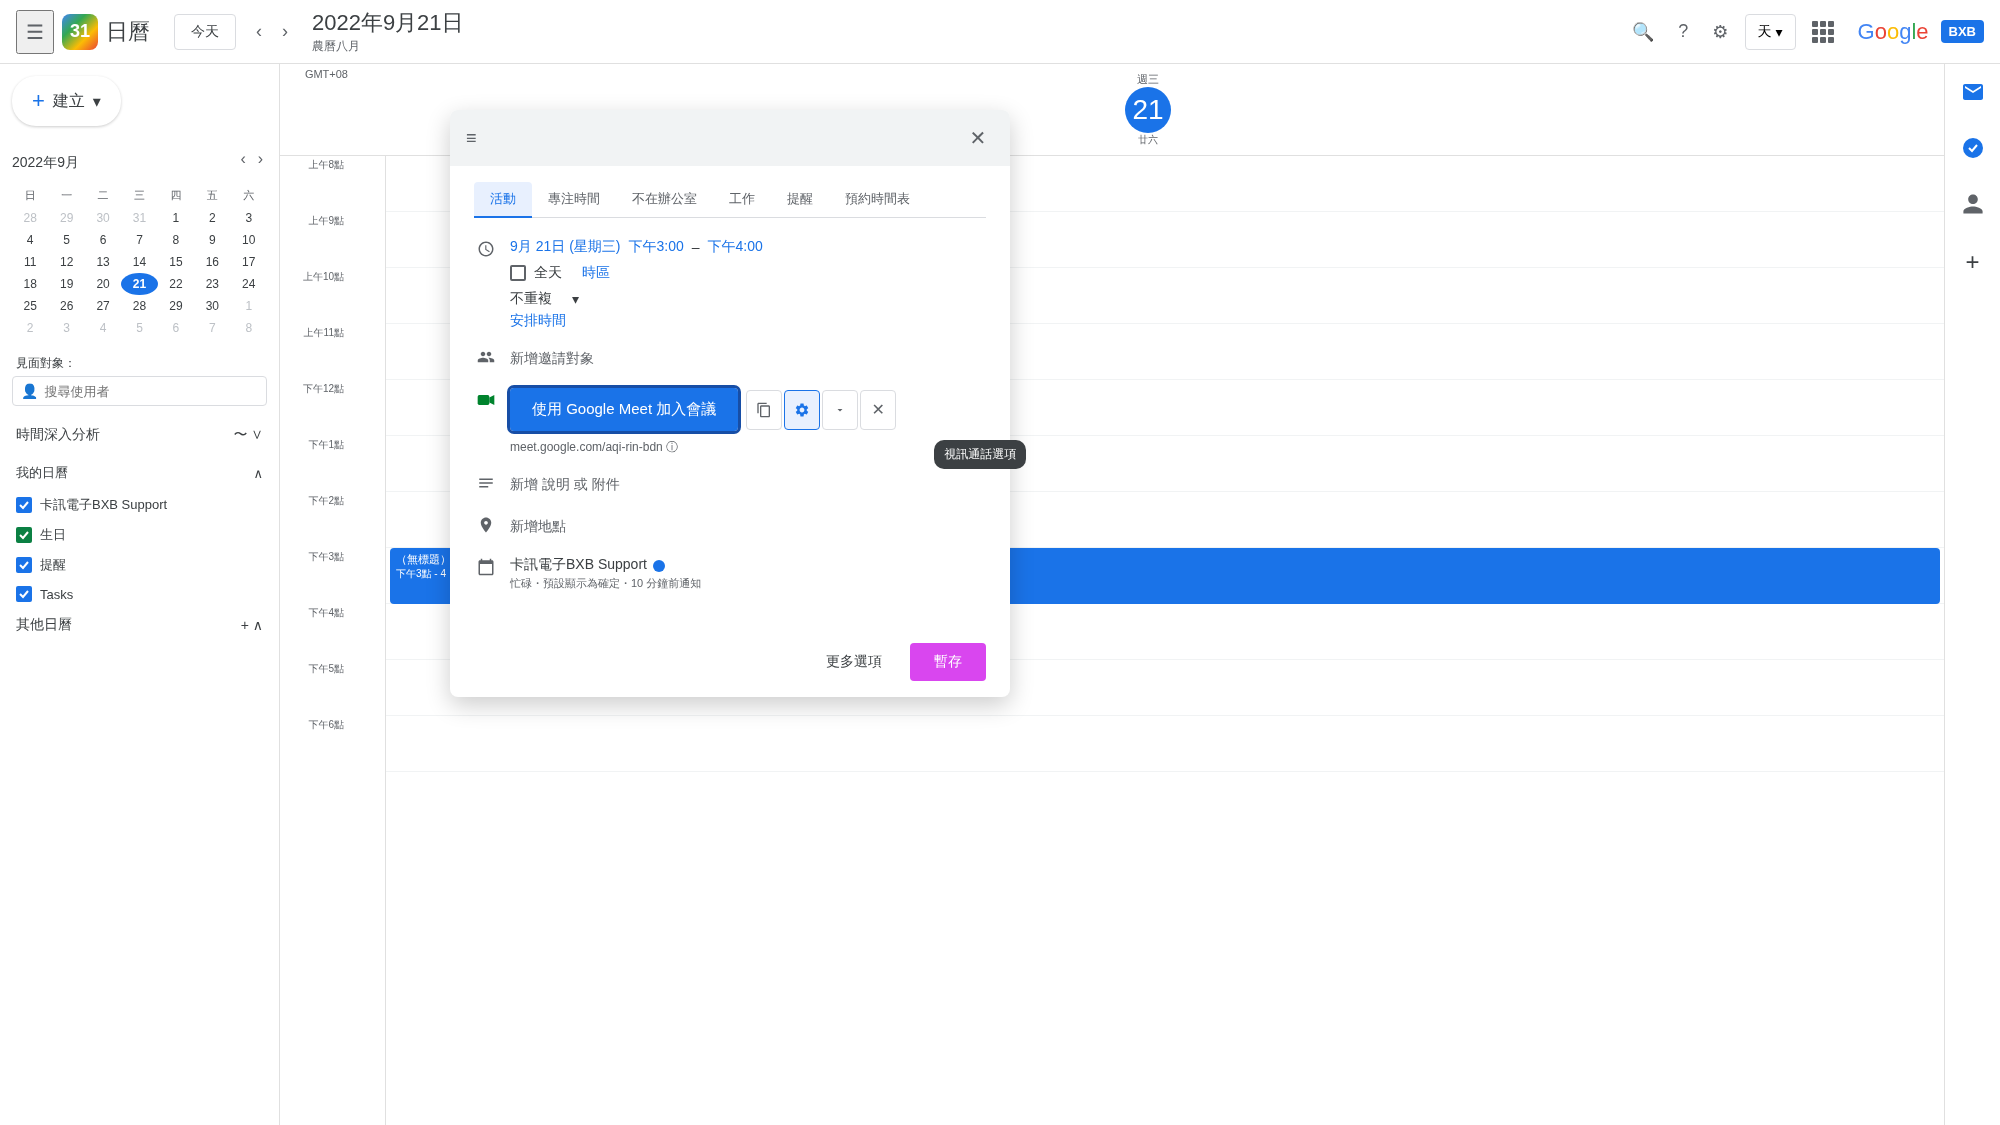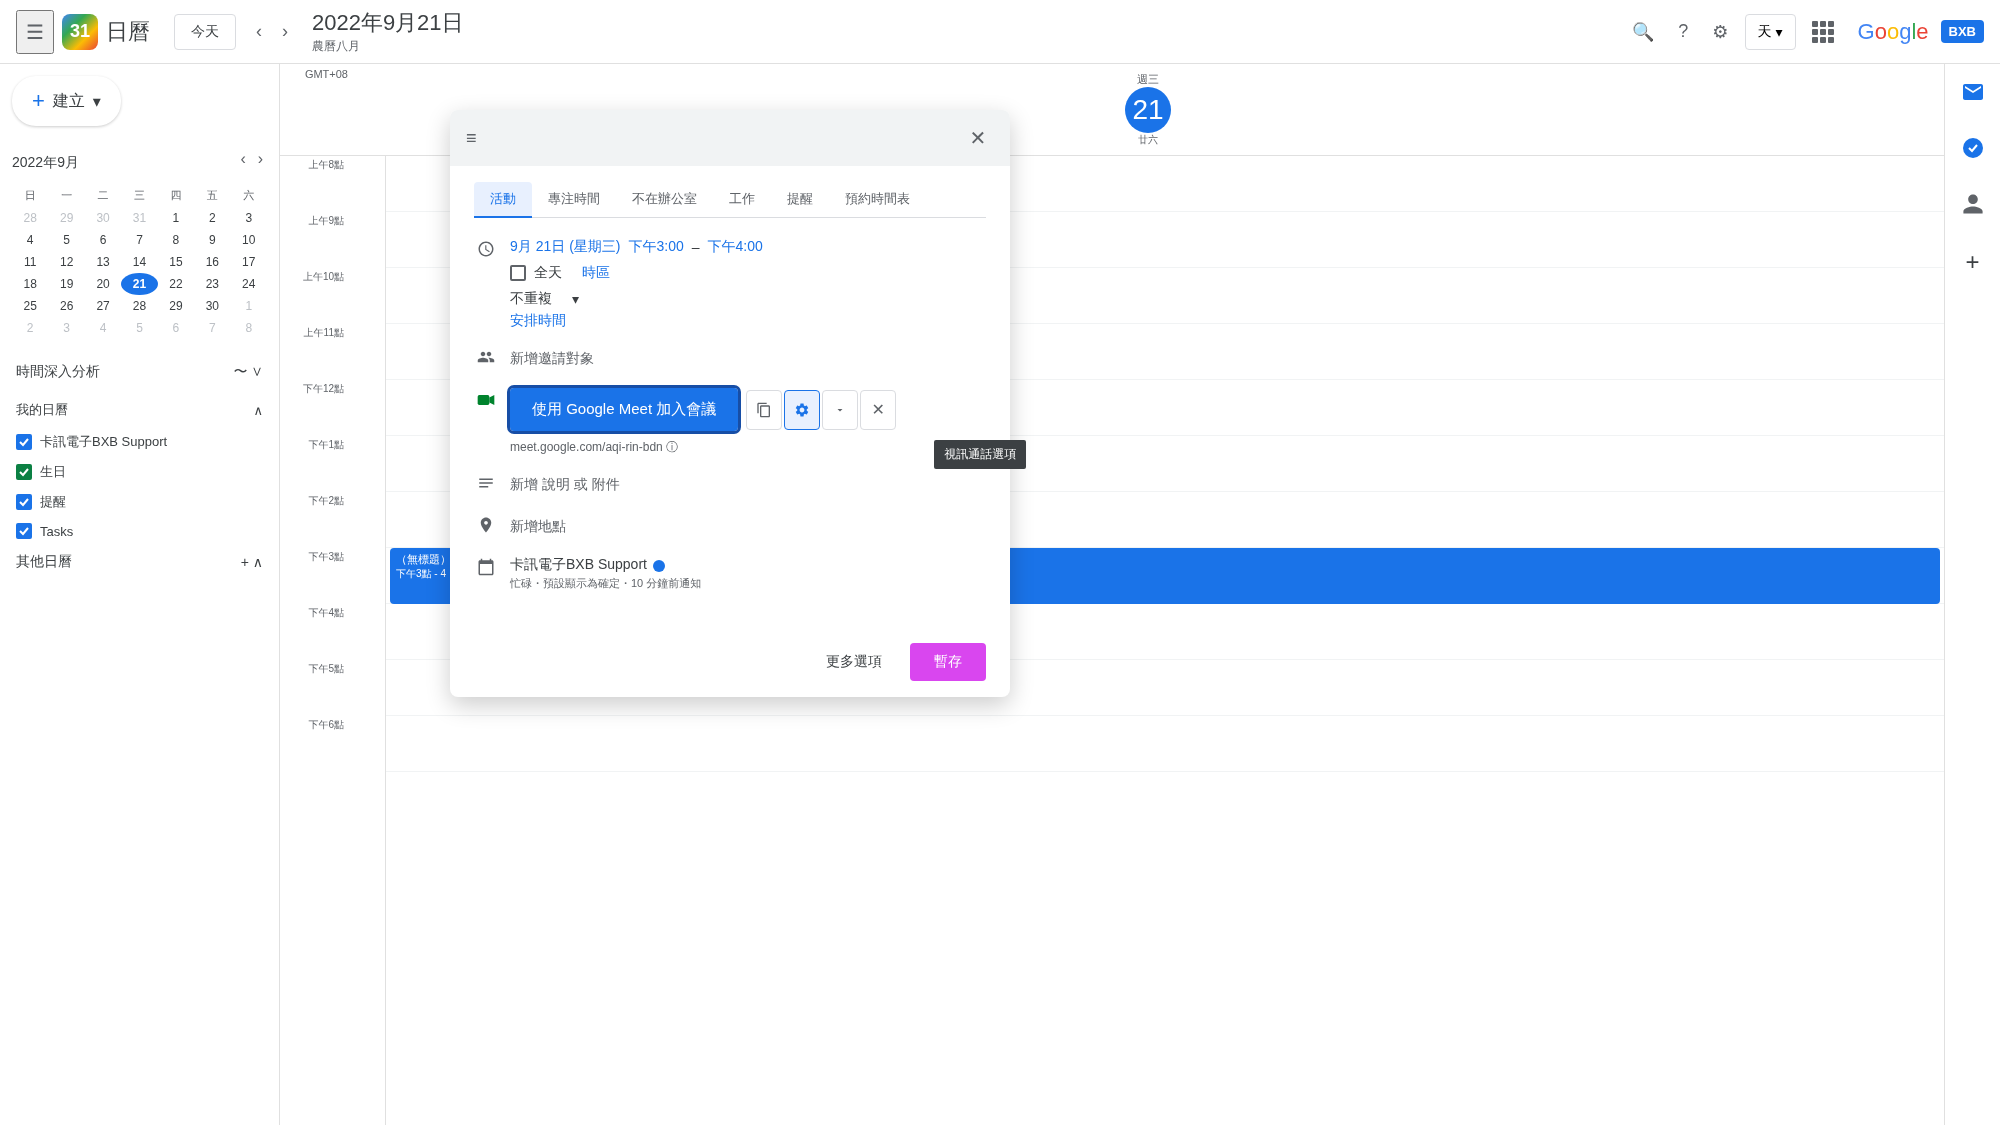--- a/index.html
+++ b/index.html
@@ -104,21 +104,21 @@
     .modal-allday-row { display: flex; align-items: center; gap: 8px; margin-top: 8px; font-size: 14px; }
     .modal-checkbox { width: 16px; height: 16px; border: 2px solid #5f6368; border-radius: 2px; cursor: pointer; }
     .modal-repeat { display: flex; align-items: center; gap: 20px; margin-top: 8px; font-size: 14px; color: #3c4043; cursor: pointer; }
     .modal-link { color: #1a73e8; font-size: 14px; cursor: pointer; text-decoration: none; margin-top: 4px; display: block; }
     .modal-input-row { font-size: 14px; color: #5f6368; cursor: pointer; padding: 4px 0; }
     .meet-section { margin-bottom: 8px; }
     .meet-btn { background: #1a73e8; color: white; border: 2px solid #1a73e8; border-radius: 4px; padding: 10px 20px; font-size: 15px; cursor: pointer; display: flex; align-items: center; gap: 8px; outline: 3px solid #174ea6; }
     .meet-ctrl-btn { border: 1px solid #dadce0; background: white; border-radius: 4px; width: 36px; height: 40px; display: flex; align-items: center; justify-content: center; cursor: pointer; font-size: 16px; color: #5f6368; }
     .meet-ctrl-btn.settings { background: #e8f0fe; border-color: #1a73e8; }
     .meet-url { font-size: 12px; color: #5f6368; margin-top: 4px; }
-    .video-tooltip { background: #3c4043; color: white; font-size: 12px; padding: 6px 10px; border-radius: 2px; position: absolute; top: 50px; right: -130px; white-space: nowrap; }
+    .video-tooltip { background: #3c4043; color: white; font-size: 12px; padding: 6px 10px; border-radius: 10px; position: absolute; top: 50px; right: -130px; white-space: nowrap; }
     .modal-footer { display: flex; justify-content: flex-end; align-items: center; gap: 12px; padding: 12px 24px 16px; }
     .more-options-btn { border: none; background: none; font-size: 14px; color: #3c4043; cursor: pointer; padding: 8px 16px; border-radius: 4px; }
     .save-btn { background: #d946ef; color: white; border: none; border-radius: 4px; padding: 10px 24px; font-size: 14px; font-weight: 500; cursor: pointer; }
     .calendar-info { display: flex; align-items: flex-start; gap: 8px; }
     .cal-dot { width: 12px; height: 12px; background: #1a73e8; border-radius: 50%; margin-top: 2px; }
     .cal-info-sub { font-size: 11px; color: #5f6368; margin-top: 2px; }
   </style>
 </head>
 <body>
 
@@ -243,20 +243,27 @@
           <td class="other-month">4</td>
           <td class="other-month">5</td>
           <td class="other-month">6</td>
           <td class="other-month">7</td>
           <td class="other-month">8</td>
         </tr>
       </tbody>
         </table>
     </div>
 
+    <div class="find-people">
+      <div class="find-people-label">見面對象：</div>
+      <div class="search-user-input">
+        <span>👤</span>
+        <input type="text" placeholder="搜尋使用者" style="">
+      </div>
+    </div>
 
     <div class="time-analysis">
       <span>時間深入分析</span>
       <div>
         <span>〜</span>
         <span>∨</span>
       </div>
     </div>
 
     <div class="section-header">

